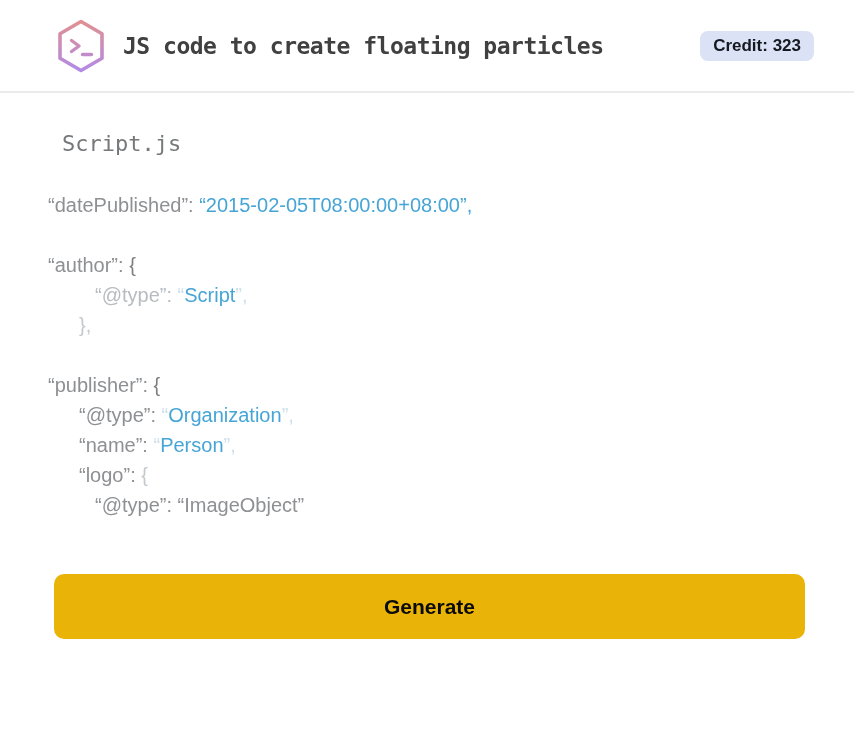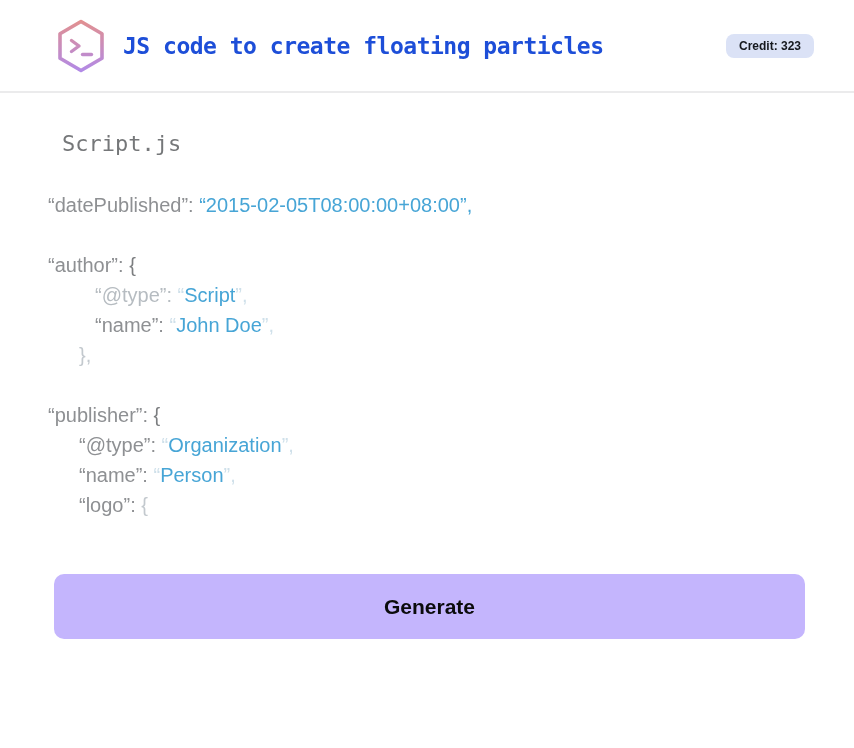--- a/index.html
+++ b/index.html
@@ -30,29 +30,29 @@
   .logo {
     width: 52px;
     height: 56px;
     flex: 0 0 auto;
     margin-right: 16px;
   }
   .title {
     font-family: "DejaVu Sans Mono", "Liberation Mono", monospace;
     font-size: 23px;
     font-weight: 700;
-    color: #1d4ed8;
+    color: #404040;
     letter-spacing: -0.5px;
     white-space: nowrap;
   }
   .credit-badge {
     margin-left: auto;
     background: #dbe2f6;
     color: #15181e;
-    font-size: 12px;
+    font-size: 17px;
     font-weight: 700;
     padding: 5px 13px;
     border-radius: 8px;
     white-space: nowrap;
   }
   
   .main {
     padding: 38px 48px 0 48px;
     box-sizing: border-box;
   }
@@ -80,21 +80,21 @@
   .tone-value       { color: #47a5d6; }
   .tone-quote-light { color: #cfe0ea; }
   .tone-punct       { color: #7c7e80; }
   .tone-punct-light { color: #c3c9ce; }
   
   .generate-button {
     display: block;
     width: 751px;
     height: 65px;
     margin: 54px auto 0 6px;
-    background: #c4b5fd;
+    background: #eab308;
     border: none;
     border-radius: 10px;
     font-family: "Liberation Sans", sans-serif;
     font-size: 21px;
     font-weight: 700;
     color: #0b0b0c;
     cursor: pointer;
   }
 </style>
 </head>
@@ -119,25 +119,25 @@
   </div>
 
   <div class="main">
     <h2 class="file-title">Script.js</h2>
 
     <div class="code-block" id="code-block">
         <div class="code-line indent-0"><span class="tone-key">“datePublished”: </span><span class="tone-value">“2015-02-05T08:00:00+08:00”,</span></div>
         <div class="code-line indent-0"></div>
         <div class="code-line indent-0"><span class="tone-key">“author”: </span><span class="tone-punct">{</span></div>
         <div class="code-line indent-2"><span class="tone-key-light">“@type”: </span><span class="tone-quote-light">“</span><span class="tone-value">Script</span><span class="tone-quote-light">”,</span></div>
-        <div class="code-line indent-2"><span class="tone-key">“name”: </span><span class="tone-quote-light">“</span><span class="tone-value">John Doe</span><span class="tone-quote-light">”,</span></div>
         <div class="code-line indent-1"><span class="tone-punct-light">},</span></div>
         <div class="code-line indent-0"></div>
         <div class="code-line indent-0"><span class="tone-key">“publisher”: </span><span class="tone-punct">{</span></div>
         <div class="code-line indent-1"><span class="tone-key">“@type”: </span><span class="tone-quote-light">“</span><span class="tone-value">Organization</span><span class="tone-quote-light">”,</span></div>
         <div class="code-line indent-1"><span class="tone-key">“name”: </span><span class="tone-quote-light">“</span><span class="tone-value">Person</span><span class="tone-quote-light">”,</span></div>
         <div class="code-line indent-1"><span class="tone-key">“logo”: </span><span class="tone-punct-light">{</span></div>
+        <div class="code-line indent-2"><span class="tone-key">“@type”: “ImageObject”</span></div>
       </div>
 
     <button class="generate-button">Generate</button>
   </div>
 
 </div>
 
 </body></html>

